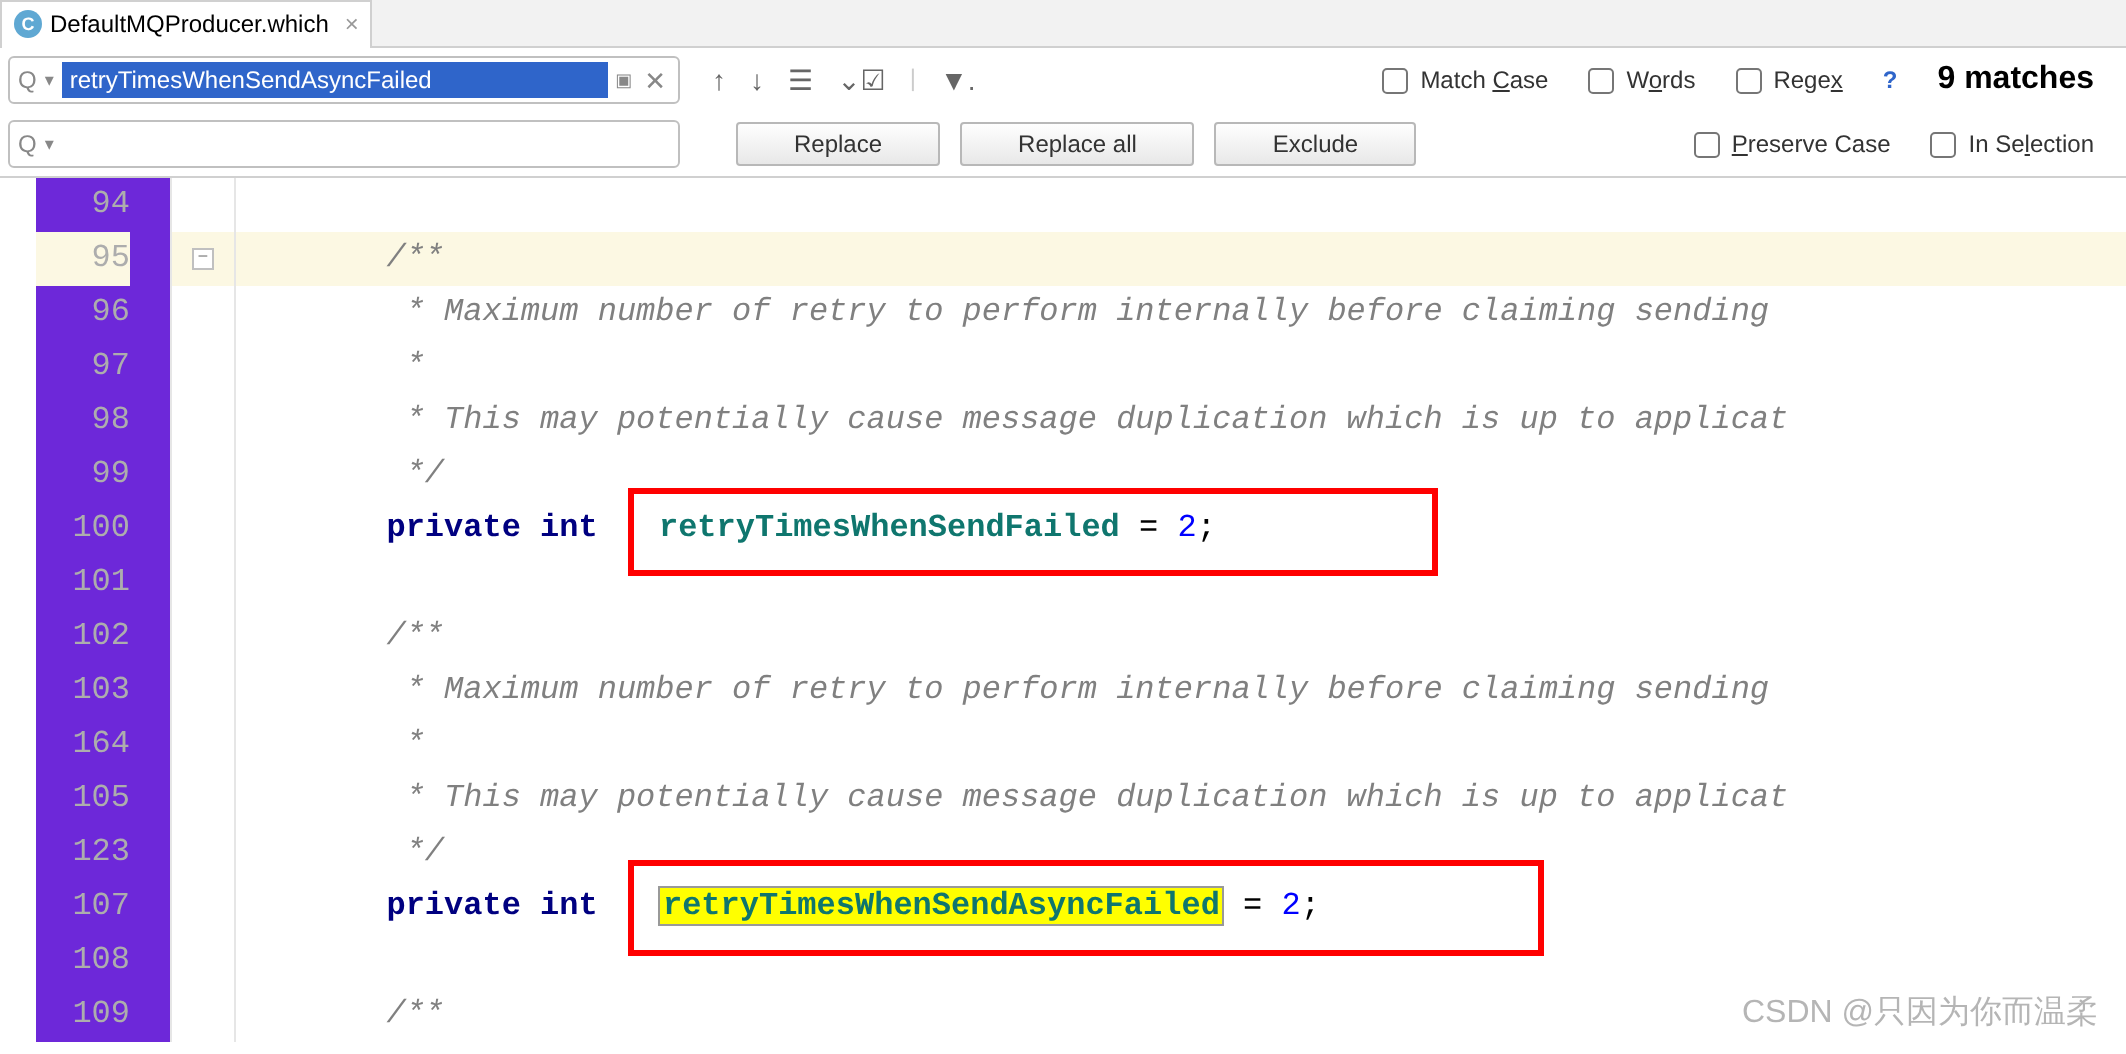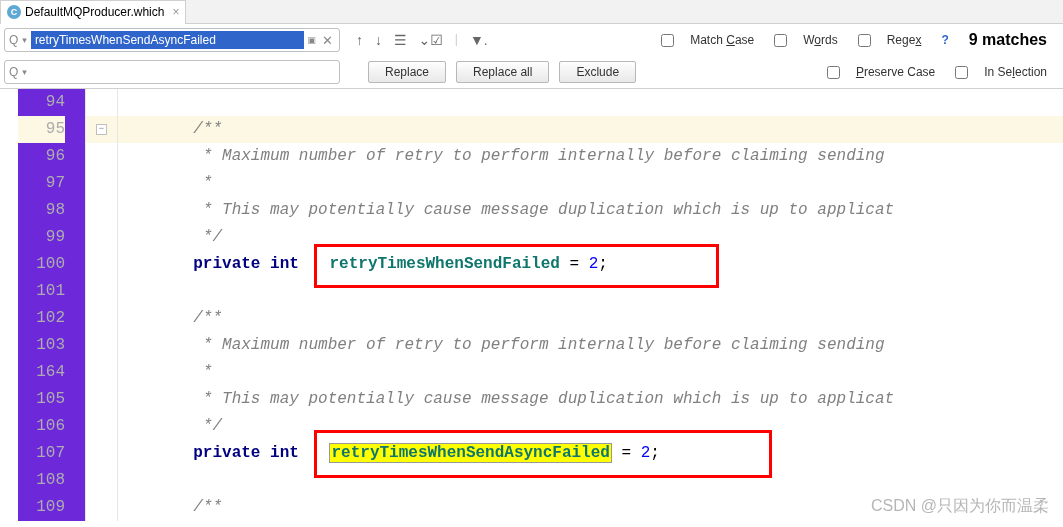--- a/index.html
+++ b/index.html
@@ -110,42 +110,42 @@
     .checkbox-group {
       display: flex;
       align-items: center;
       gap: 20px;
       margin-left: auto;
       padding-right: 12px;
     }
     .checkbox-item {
       display: flex;
       align-items: center;
-      gap: 16px;
+      gap: 6px;
       font-size: 12px;
       color: #333;
     }
     .checkbox-item input[type="checkbox"] {
       width: 13px;
       height: 13px;
     }
     .underline-char { text-decoration: underline; }
     .help-q {
       color: #2f65ca;
       font-weight: bold;
     }
     .match-count {
       font-weight: bold;
       font-size: 16px;
     }
     .btn {
       background: linear-gradient(#fefefe, #e8e8e8);
       border: 1px solid #b8b8b8;
       border-radius: 2px;
-      padding: 3px 16px;
+      padding: 3px 28px;
       font-size: 12px;
       cursor: pointer;
       color: #333;
     }
     .button-row {
       display: flex;
       gap: 10px;
       margin-left: 20px;
     }
     .code-area {
@@ -324,21 +324,21 @@
     <div class="line-num">96</div>
     <div class="line-num">97</div>
     <div class="line-num">98</div>
     <div class="line-num">99</div>
     <div class="line-num">100</div>
     <div class="line-num">101</div>
     <div class="line-num">102</div>
     <div class="line-num">103</div>
     <div class="line-num">164</div>
     <div class="line-num">105</div>
-    <div class="line-num">106</div>
+    <div class="line-num">123</div>
     <div class="line-num">107</div>
     <div class="line-num">108</div>
     <div class="line-num">109</div>
   </div>
   <div class="gutter2">
     <div class="line-num">&nbsp;</div>
     <div class="line-num gutter-95">
         <div class="fold-marker" style="top:8px;">−</div>
       </div>
     <div class="line-num">&nbsp;</div>

